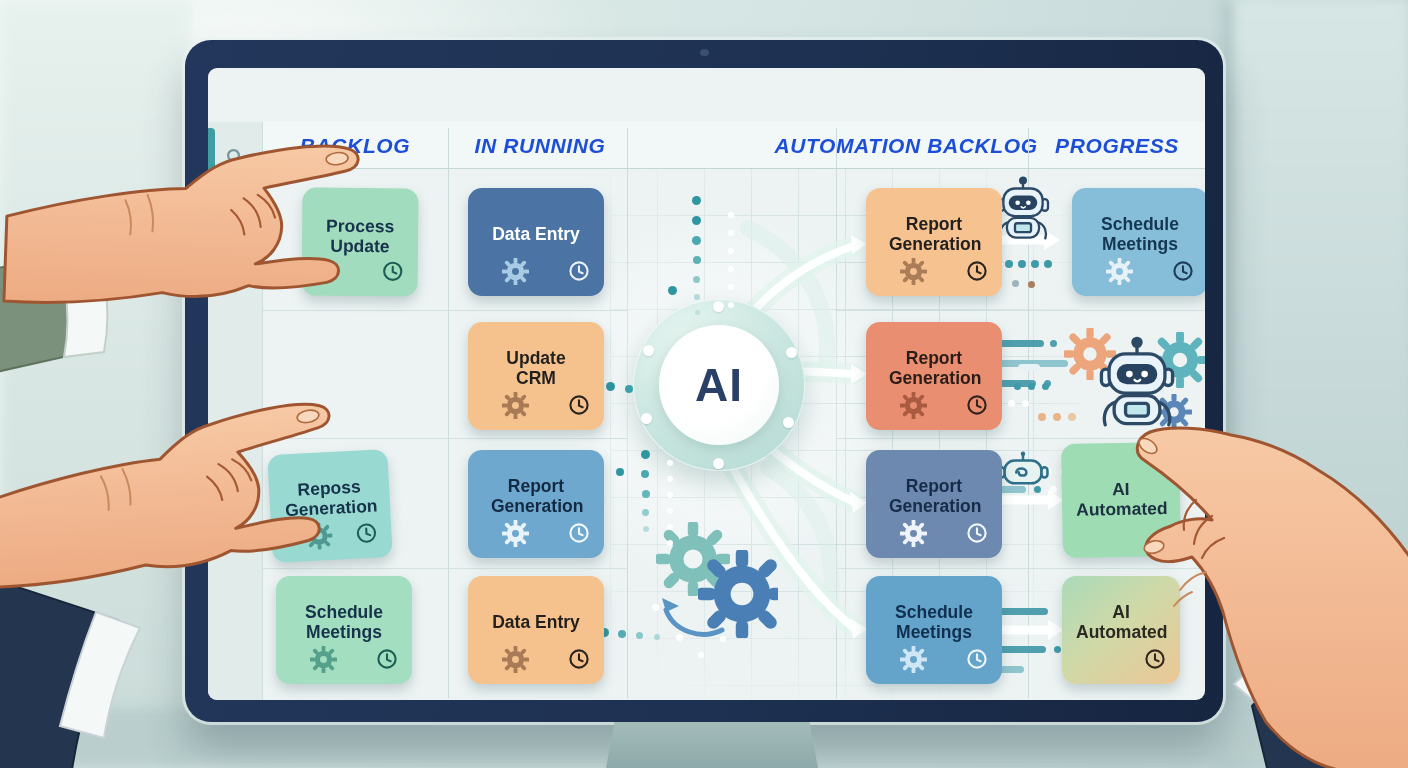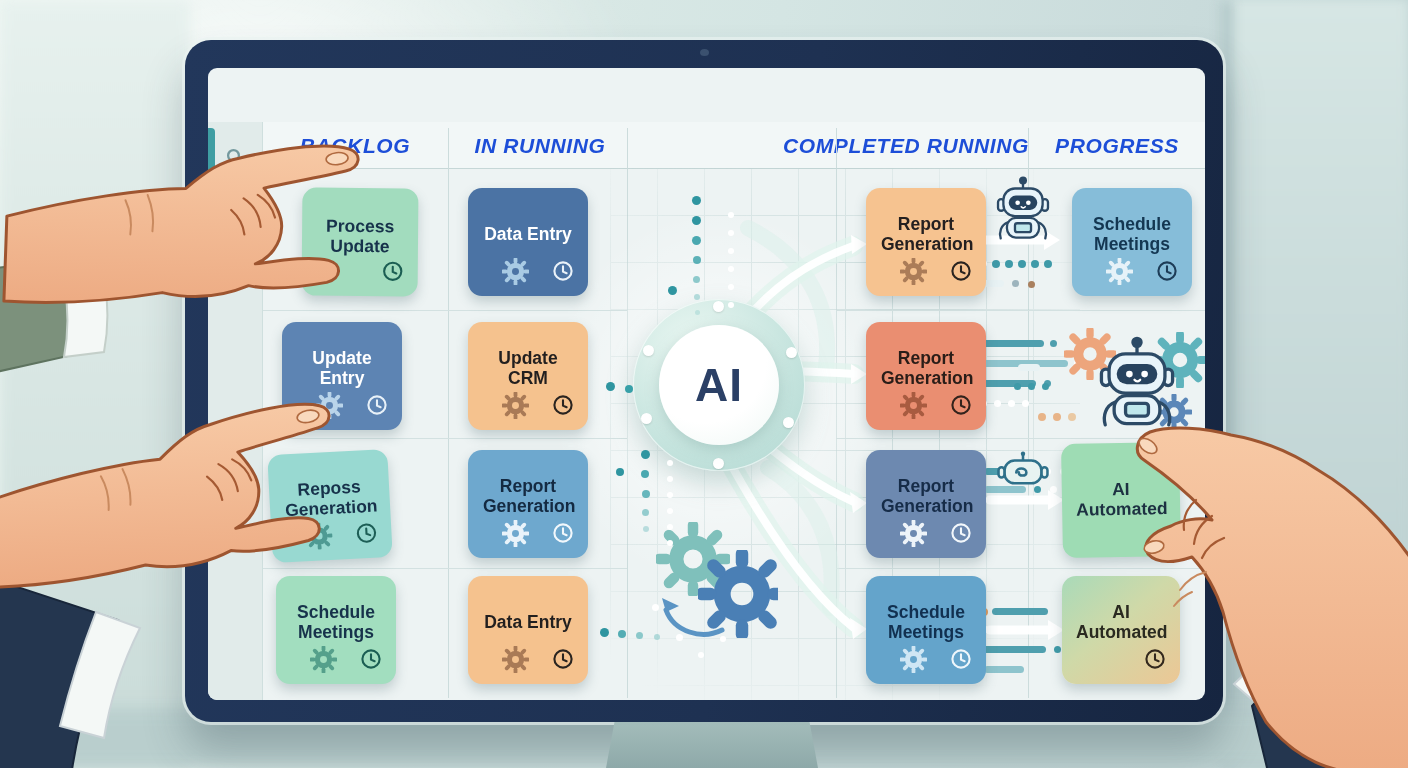--- a/index.html
+++ b/index.html
@@ -56,21 +56,21 @@
   .board{position:absolute;left:0;top:100px;width:997px;height:532px;}
   .hdiv{position:absolute;height:1px;background:#d3e1e1;}
   .grid{position:absolute;left:402px;top:0;width:470px;height:532px;opacity:.55;
       background-image:linear-gradient(#b9cfcf 1px,transparent 1px),linear-gradient(90deg,#b9cfcf 1px,transparent 1px);
       background-size:47px 47px;
       -webkit-mask-image:radial-gradient(circle at 45% 45%,#000 40%,transparent 85%);
       mask-image:radial-gradient(circle at 45% 45%,#000 40%,transparent 85%);}
   .mid-glow{position:absolute;left:340px;top:40px;width:340px;height:380px;border-radius:50%;
       background:radial-gradient(closest-side,rgba(255,255,255,.85),rgba(255,255,255,0));}
   
-  .card{position:absolute;width:120px;height:108px;border-radius:14px;
+  .card{position:absolute;width:136px;height:108px;border-radius:14px;
       box-shadow:0 6px 12px rgba(65,95,105,.25);display:flex;align-items:center;justify-content:center;
       cursor:grab;}
   .card .title{font-weight:bold;font-size:17.5px;line-height:1.12;text-align:center;max-width:90px;margin-top:-14px;}
   .card .gear{position:absolute;bottom:7px;left:34px;}
   .card .clock{position:absolute;bottom:9px;right:13px;}
   .card.noicons .title{margin-top:0;}
   
   .ai-hub{position:absolute;left:425px;top:131px;width:172px;height:172px;border-radius:50%;
       background:radial-gradient(circle at 35% 28%,#eaf7f2,#c4e3dd 62%,#b0d7d1);
       box-shadow:0 12px 26px rgba(110,155,150,.35), inset 0 0 0 1px rgba(255,255,255,.6);}
@@ -160,21 +160,21 @@
 
   <div class="monitor">
     <div class="camera-dot"></div>
 
     <div class="screen">
 
 
       <div class="colheaders">
         <div class="lbl" style="left:147px">BACKLOG</div>
         <div class="lbl" style="left:332px">IN RUNNING</div>
-        <div class="lbl" style="left:698px">COMPLETED RUNNING</div>
+        <div class="lbl" style="left:698px">AUTOMATION BACKLOG</div>
         <div class="lbl" style="left:909px">PROGRESS</div>
       </div>
       <div class="vdiv" style="left:240px"></div>
       <div class="vdiv" style="left:419px"></div>
       <div class="vdiv" style="left:628px"></div>
       <div class="vdiv" style="left:820px"></div>
 
       <div class="sidebar">
         <div class="side-accent"></div>
         <svg class="side-search" width="20" height="20">
@@ -365,31 +365,20 @@
             </svg>
         </div>
 
         <div class="card noicons" style="left: 94px; top: 20px; width: 116px; transform: rotate(0.5deg); background: rgb(162, 220, 190); color: rgb(23, 50, 75);">
           <div class="title" style="margin-top:-10px">Process Update</div>
           <span class="clock" style="color: rgb(27, 94, 83);">
             <svg width="24" height="24">
                 <use href="#sym-clock" width="24" height="24"></use>
               </svg></span>
         </div>
-        <div class="card" style="left: 74px; top: 154px; background: rgb(93, 132, 179); color: rgb(255, 255, 255);">
-          <div class="title">Update Entry</div>
-          <span class="gear" style="color: rgb(185, 212, 234);">
-            <svg width="27" height="27">
-                <use href="#sym-gear" width="27" height="27"></use>
-              </svg></span>
-          <span class="clock" style="color: rgb(232, 241, 248);">
-            <svg width="24" height="24">
-                <use href="#sym-clock" width="24" height="24"></use>
-              </svg></span>
-        </div>
         <div class="card" style="left: 62px; top: 284px; width: 120px; transform: rotate(-3deg); background: rgb(152, 217, 209); color: rgb(23, 50, 75);">
           <div class="title">Reposs Generation</div>
           <span class="gear" style="color: rgb(78, 154, 147);">
             <svg width="27" height="27">
                 <use href="#sym-gear" width="27" height="27"></use>
               </svg></span>
           <span class="clock" style="color: rgb(29, 94, 86);">
             <svg width="24" height="24">
                 <use href="#sym-clock" width="24" height="24"></use>
               </svg></span>

